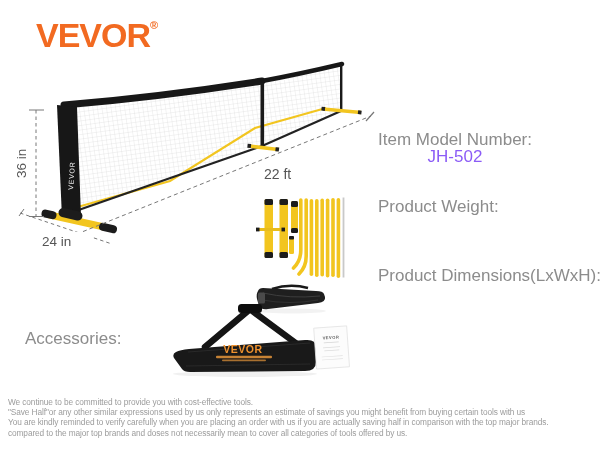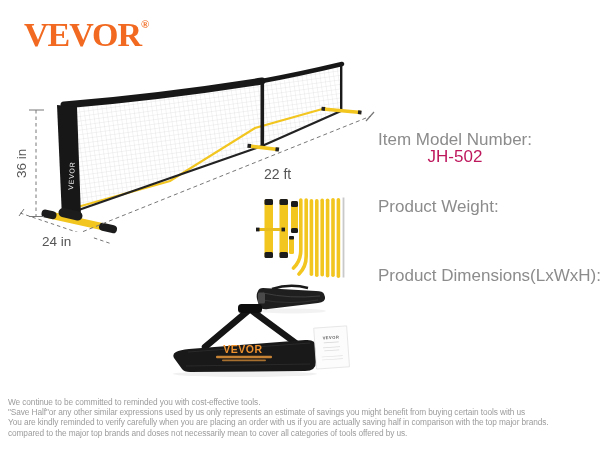--- a/index.html
+++ b/index.html
@@ -4,29 +4,29 @@
 <style>
   html,body{margin:0;padding:0;}
   body{
     width:600px;height:450px;position:relative;overflow:hidden;
     background:#ffffff;
     font-family:"Liberation Sans", sans-serif;
   }
   .abs{position:absolute;}
   
   .logo{
-    left:24px;top:16px;
+    left:36px;top:16px;
     font-size:34px;font-weight:800;letter-spacing:-1px;
-    color:#F26A21;font-style:normal;font-family:Liberation Serif, serif;
+    color:#F26A21;font-style:normal;
   }
   .logo sup{font-size:11px;font-weight:700;vertical-align:18px;letter-spacing:0;}
   
   .spec{left:378px;white-space:nowrap;font-size:17px;line-height:16.5px;text-align:center;}
   .spec .label{color:#8C8C8C;}
-  .spec .value{color:#be185d;}
+  .spec .value{color:#8b5cf6;}
   .spec-model{top:132px;}
   .spec-weight{top:199px;}
   .spec-dims{top:268px;}
   
   .accessories{left:25px;top:330px;font-size:17px;line-height:17.5px;color:#8C8C8C;white-space:nowrap;}
   .accessories .qty{color:#F1662F;}
   
   .disclaimer{left:8px;top:397px;font-size:8.3px;line-height:10.2px;color:#9C9C9C;letter-spacing:-0.1px;white-space:nowrap;}
   svg text{font-family:"Liberation Sans", sans-serif;}
 </style>
@@ -159,20 +159,21 @@
 
 <div class="abs spec spec-weight">
   <div class="label">Product Weight:</div>
 </div>
 
 <div class="abs spec spec-dims">
   <div class="label">Product Dimensions(LxWxH):</div>
 </div>
 
 <div class="abs accessories">
+  <div>Accessories:</div>
 </div>
 
 <div class="abs disclaimer">
-  <div>We continue to be committed to reminded you with cost-effective tools.</div>
+  <div>We continue to be committed to provide you with cost-effective tools.</div>
   <div>"Save Half"or any other similar expressions used by us only represents an estimate of savings you might benefit from buying certain tools with us</div>
   <div>You are kindly reminded to verify carefully when you are placing an order with us if you are actually saving half in comparison with the top major brands.</div>
   <div>compared to the major top brands and doses not necessarily mean to cover all categories of tools offered by us.</div>
 </div>
 
 </body></html>

